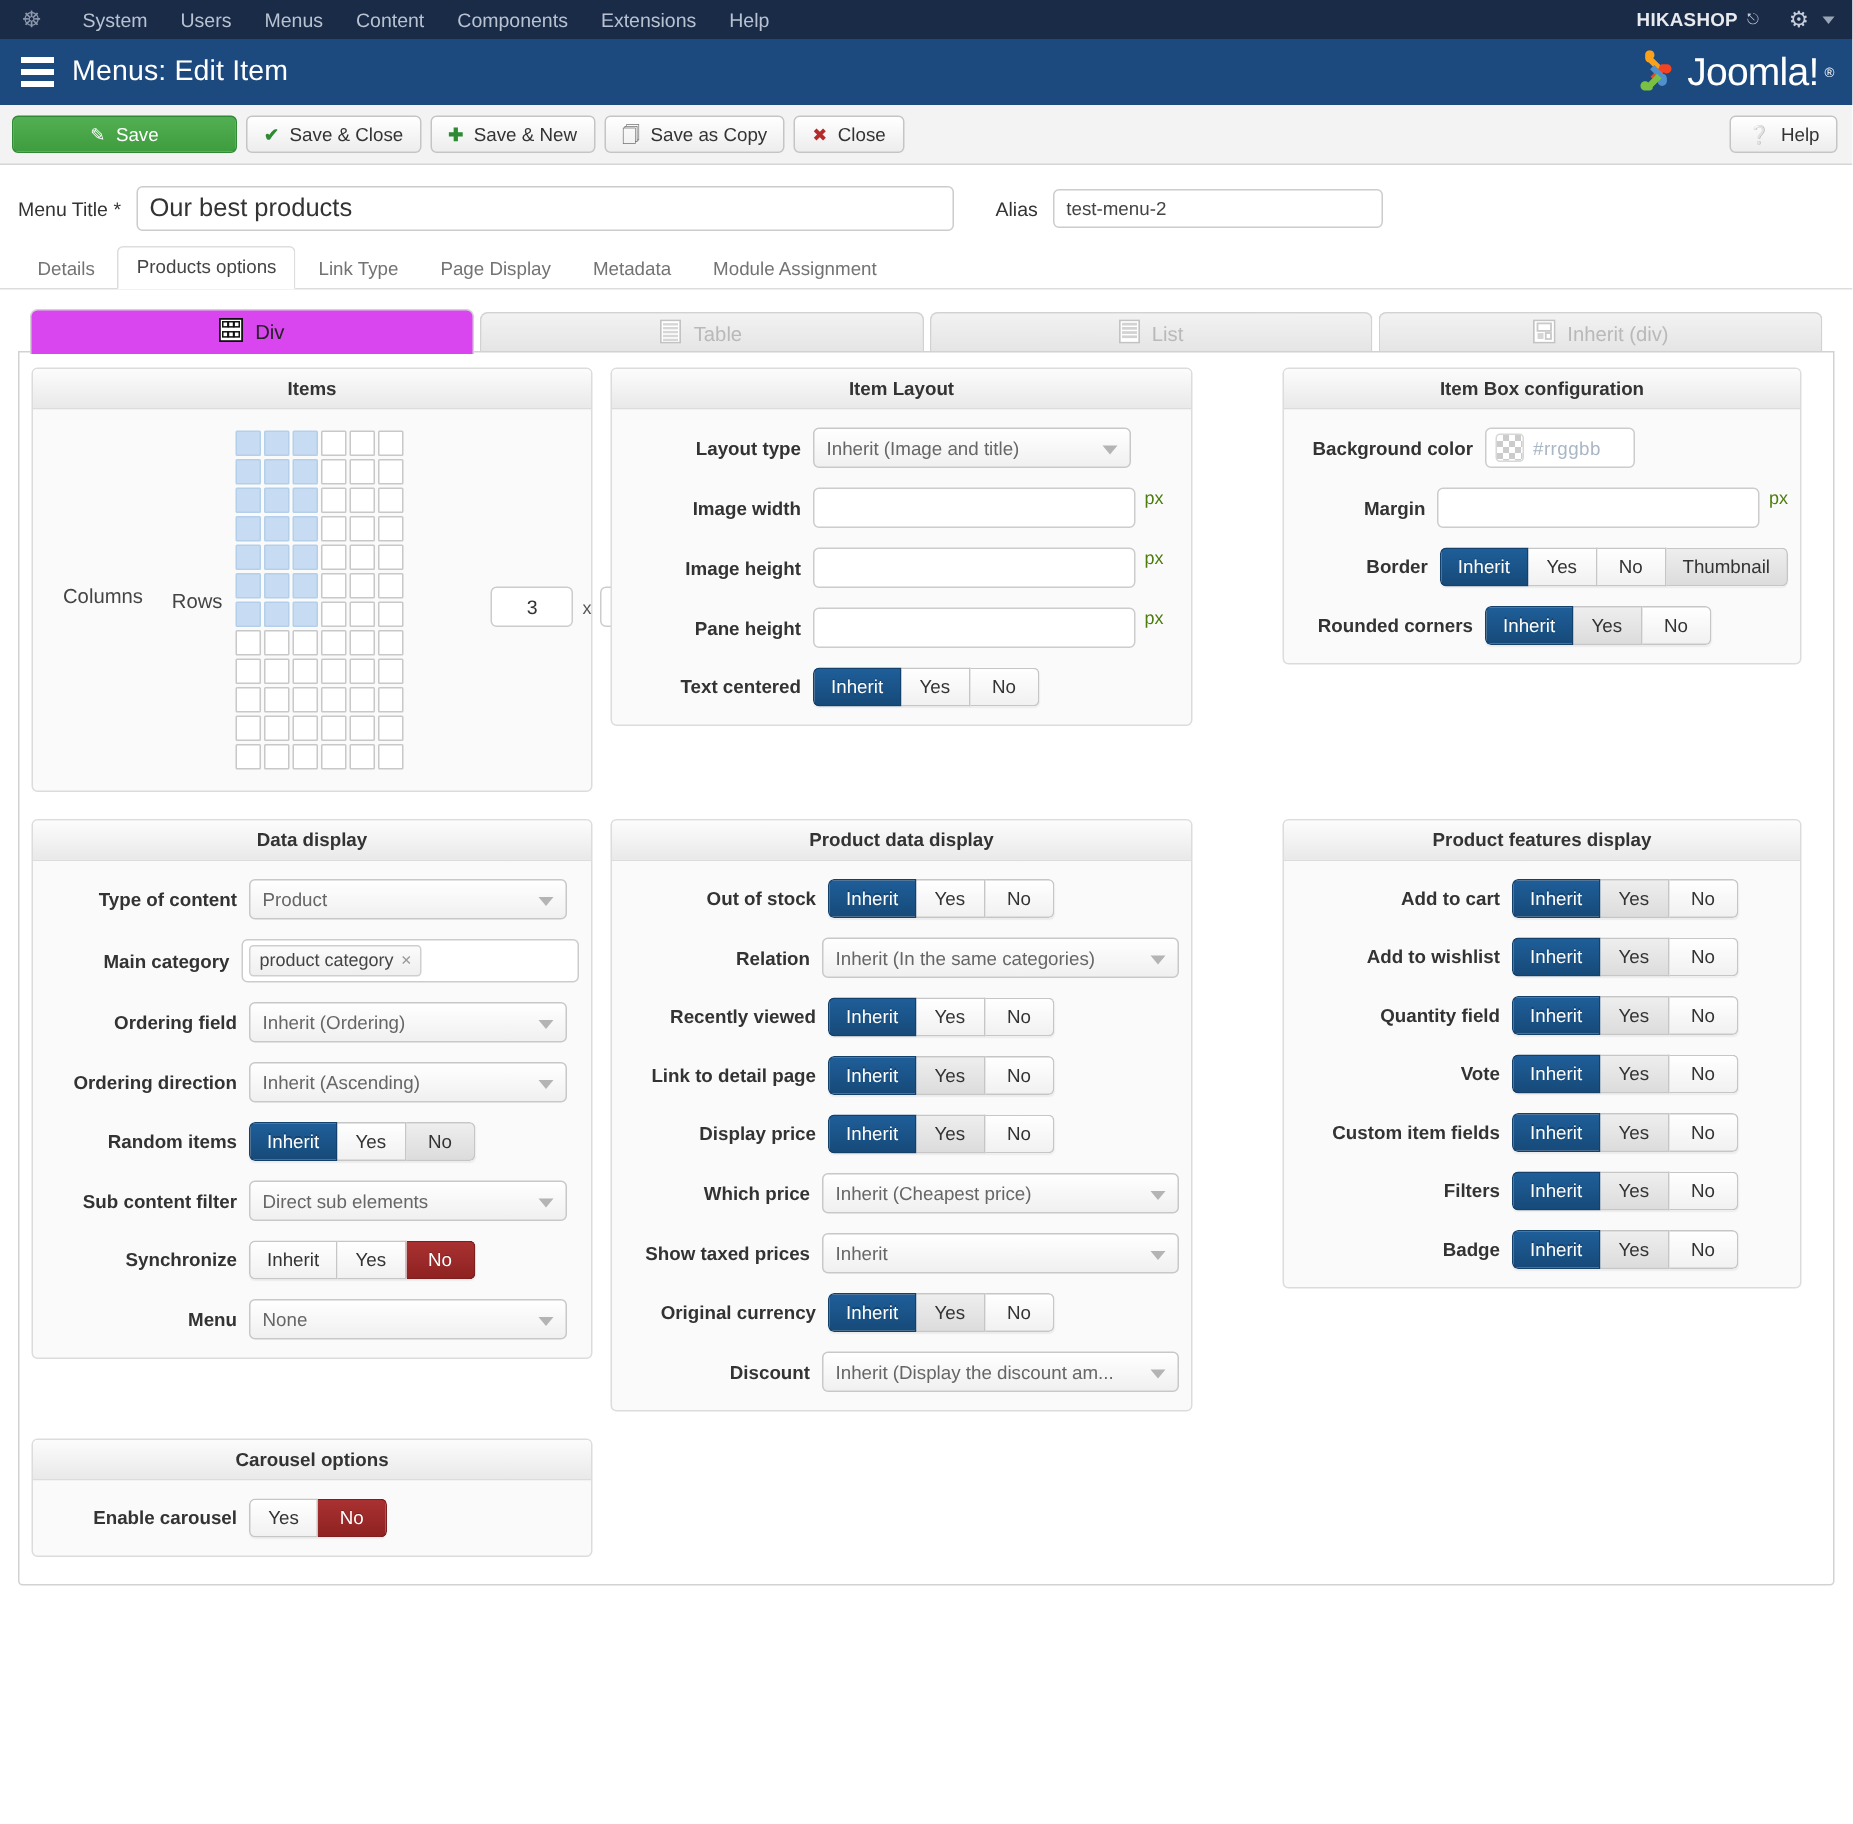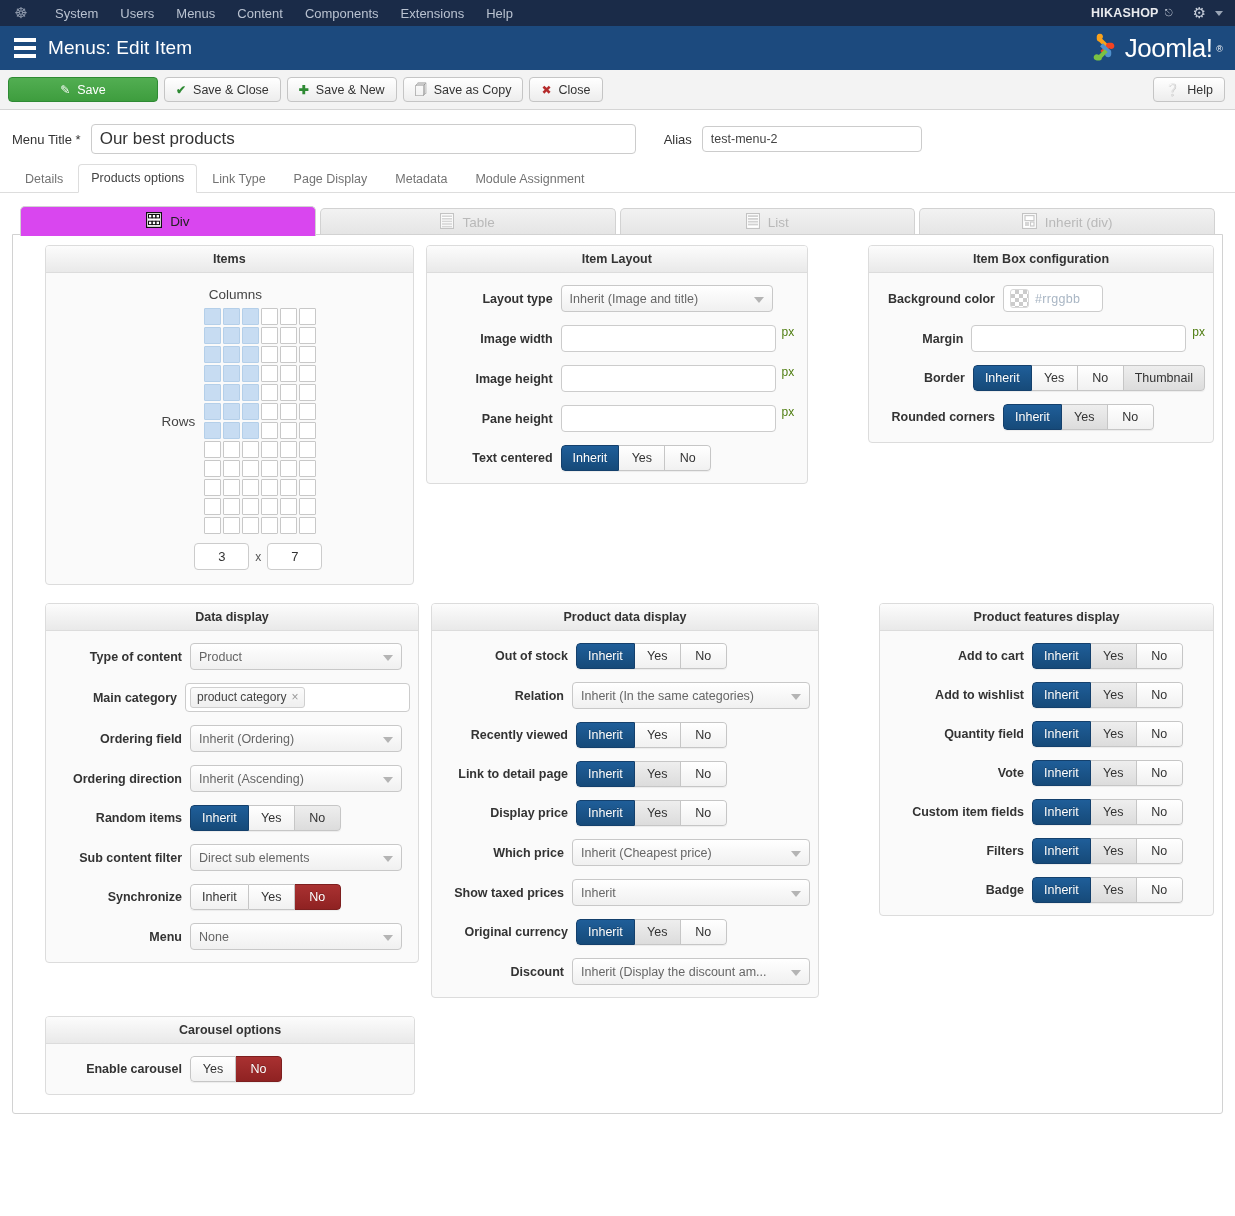--- a/index.html
+++ b/index.html
@@ -105,21 +105,21 @@
   .stab .ticon{ display:inline-block; }
 
   .tabcontent{
     border:1px solid #d2d2d2; border-radius:0 0 3px 3px; background:#fff; padding:8px;
     position:relative; top:-1px;
   }
 
   
   .fsrow{ display:flex; gap:12px; align-items:flex-start; padding:2px 0 10px 0; }
   .fscol{ }
-  .fscol.c1{ width:374px;margin-left:24px; }
+  .fscol.c1{ width:374px; }
   .fscol.c2{ width:388px; }
   .fscol.c3{ width:394px;padding-left:48px; }
 
   .panel{ border:1px solid #dcdcdc; border-radius:4px; background:#fafafa; }
   .panel-head{
     height:27px; display:flex; align-items:center; justify-content:center;
     font-size:12.5px; font-weight:bold; color:#333;
     background:linear-gradient(#fcfcfc,#e9e9e9); border-bottom:1px solid #dcdcdc;
     border-radius:3px 3px 0 0;
   }
@@ -205,21 +205,21 @@
   }
   .bgroup .opt.sel-red{
     color:#fff; border-color:#7d1f1f;
     background:linear-gradient(#a93131,#8f2222);
     text-shadow:0 -1px 0 rgba(0,0,0,.25);
   }
   .bgroup .opt.hl{ background:linear-gradient(#eeeeee,#dcdcdc); }
 
   
   .itemsbody{ padding:14px 8px 14px 8px; }
-  .gridwrap{ display:flex; flex-direction:column; align-items:center; }
+  .gridwrap{ display:flex; flex-direction:row; align-items:center; }
   .colslabel{ font-size:13.5px; color:#444; margin-bottom:6px; margin-left:12px; }
   .gridrow{ display:flex; align-items:center; }
   .rowslabel{
     font-size:13.5px; color:#444; width:62px; text-align:right; padding-right:9px;
   }
   .gridtable{ display:flex; flex-direction:column; gap:2px; }
   .gline{ display:flex; gap:2px; }
   .cell{ width:17px; height:17px; border:1px solid #c8c8c8; background:#fff; border-radius:1px; cursor:pointer; }
   .cell.on{ background:#c7dcf2; border-color:#b4cfe9; }
   .sizerow{ display:flex; align-items:center; gap:6px; margin-top:9px; margin-left:58px; }

